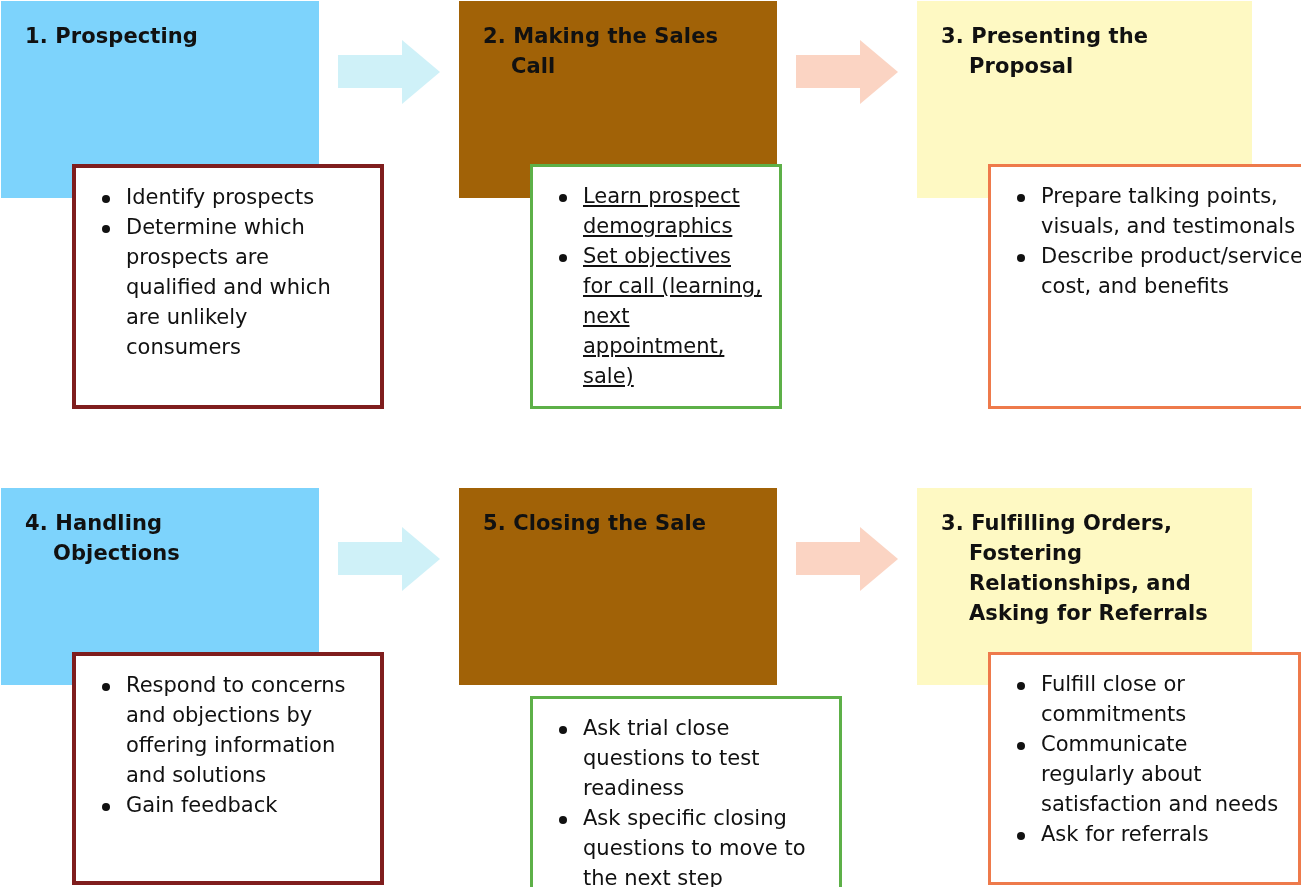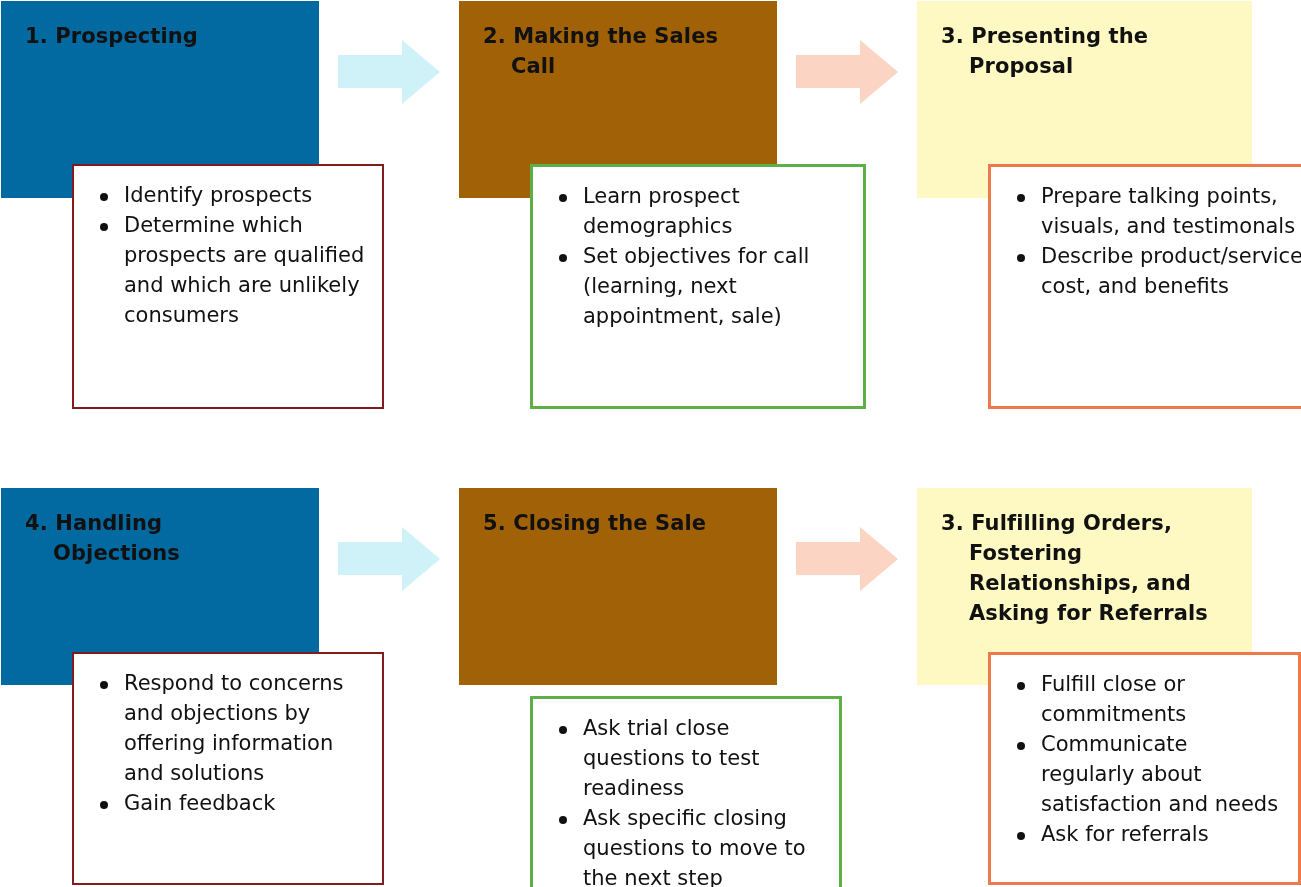--- a/index.html
+++ b/index.html
@@ -5,28 +5,28 @@
     html, body { margin: 0; padding: 0; background: #ffffff; }
     body { width: 1301px; height: 887px; position: relative; overflow: hidden;
            font-family: "DejaVu Sans", "Liberation Sans", sans-serif; color: #111; }
     .stage { position: absolute; width: 318px; height: 197px; box-sizing: border-box;
              padding: 20px 24px 0 24px; }
     .stage.s1, .stage.s4 { left: 1px; width: 318px; }
     .stage.s2, .stage.s5 { left: 459px; width: 318px; }
     .stage.s3, .stage.s6 { left: 917px; width: 335px; }
     .stage.r2 { top: 488px; }
     .stage.r1 { top: 1px; }
-    .blue { background: #0369a1; }
+    .blue { background: #7dd3fc; }
     .green { background: #a16207; }
     .salmon { background: #fef9c3; }
     .stage-title { font-weight: bold; font-size: 21px; line-height: 30px;
                    padding-left: 28px; text-indent: -28px; letter-spacing: 0.1px; }
     .detail { position: absolute; background: #ffffff; box-sizing: border-box;
               padding: 14px 16px 0 22px; }
-    .detail.blue-b { border: 2px solid #7f1d1d; }
+    .detail.blue-b { border: 4px solid #7f1d1d; }
     .detail.green-b { border: 3px solid #5db048; }
     .detail.salmon-b { border: 3px solid #ee7a4b; }
     .detail ul { margin: 0; padding: 0; list-style: none; }
     .detail li { position: relative; padding-left: 28px; font-size: 21px; line-height: 30px; }
     .detail li::before { content: ""; position: absolute; left: 4px; top: 13px;
                          width: 8px; height: 8px; border-radius: 50%; background: #111; }
     .arrow { position: absolute; width: 102px; height: 64px; }
   </style>
 </head>
 <body>
@@ -40,21 +40,21 @@
 <div class="stage s3 r1 salmon">
   <div class="stage-title">3. Presenting the Proposal</div>
 </div>
 
 <div class="detail blue-b" style="left:72px; top:164px; width:312px; height:245px;">
   <ul>
     <li>Identify prospects</li>
     <li>Determine which prospects are qualified and which are unlikely consumers</li>
   </ul>
 </div>
-<div class="detail green-b" style="left:530px; top:164px; width:336px; height:245px;">
+<div class="detail green-b" style="left:530px; top:164px; width:252px; height:245px;text-decoration:underline;">
   <ul>
     <li>Learn prospect demographics</li>
     <li>Set objectives for call (learning, next appointment, sale)</li>
   </ul>
 </div>
 <div class="detail salmon-b" style="left:988px; top:164px; width:370px; height:245px;">
   <ul>
     <li>Prepare talking points, visuals, and testimonals</li>
     <li>Describe product/service, cost, and benefits</li>
   </ul>

